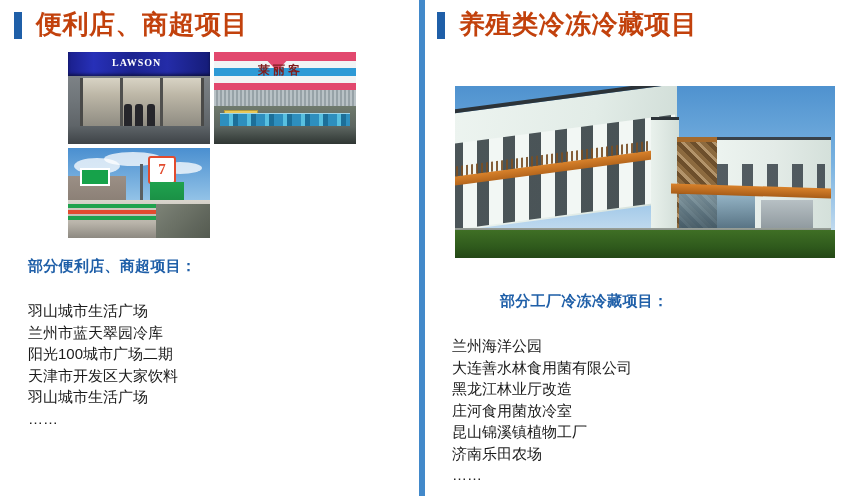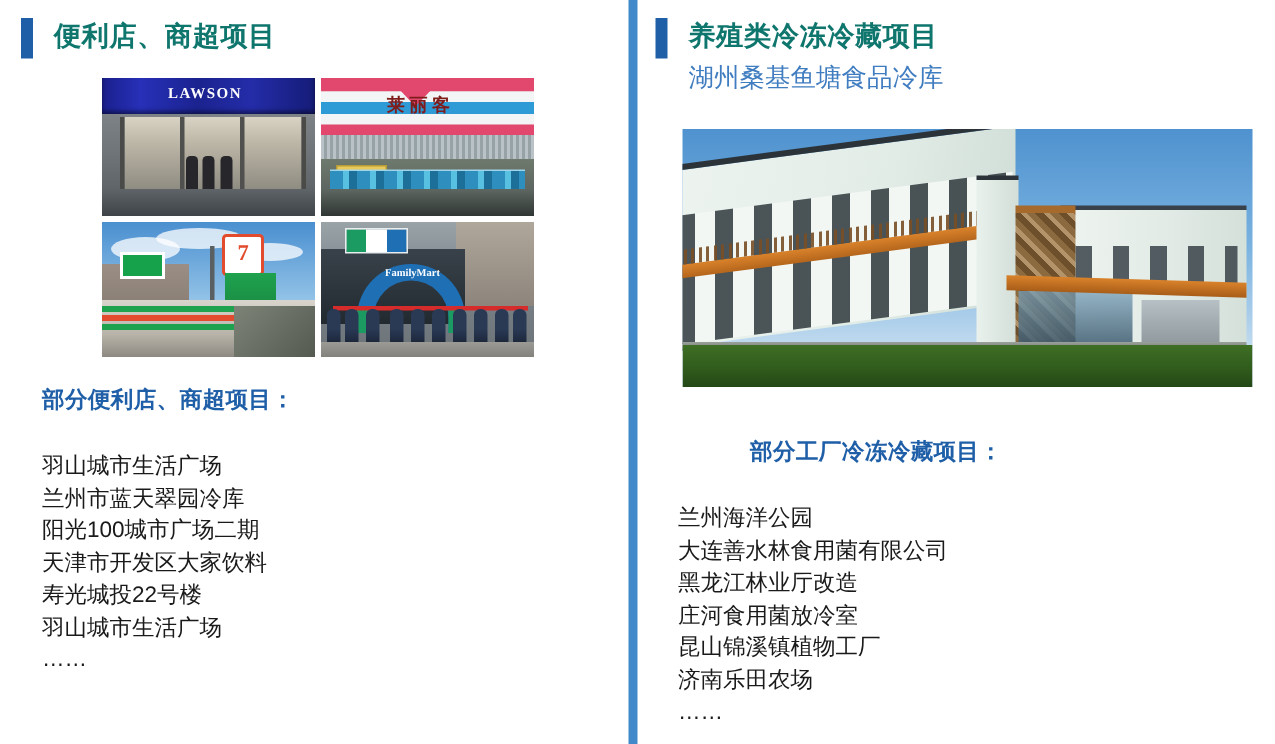--- a/index.html
+++ b/index.html
@@ -49,26 +49,27 @@
     width: 8px;
     height: 27px;
     background: #1f5fa8;
     flex: 0 0 auto;
     margin-top: 2px;
   }
   .heading-texts {
     margin-left: 14px;
   }
   .heading-title {
-    font-size: 18px;
+    font-size: 26px;
     font-weight: bold;
-    color: #0f766e;
+    color: #c2410c;
     line-height: 29px;
     white-space: nowrap;
     letter-spacing: 0.5px;
+    text-align: right;
   }
   .heading-sub {
     font-size: 17px;
     font-weight: normal;
     color: #3f7cc0;
     line-height: 26px;
     white-space: nowrap;
   }
 
   #heading-left  { left: 14px; top: 10px; }
@@ -407,65 +408,42 @@
         <div class="pole"></div>
         <div class="logo7">7</div>
         <div class="storeBlk"></div>
         <div class="wall"></div>
         <div class="stripe s1"></div>
         <div class="stripe s2"></div>
         <div class="stripe s3"></div>
         <div class="tarp"></div>
       </div>
 
-      <div class="photo ph-family">
-        <div class="bldgR"></div>
-        <div class="facade"></div>
-        <div class="fmSign"></div>
-        <div class="arch"></div>
-        <div class="archGreen"></div>
-        <div class="archGreen2"></div>
-        <div class="archText">FamilyMart</div>
-        <div class="ribbon"></div>
-        <div class="person" style="left:4px;"></div>
-        <div class="person" style="left:16px;"></div>
-        <div class="person" style="left:30px;"></div>
-        <div class="person" style="left:46px;"></div>
-        <div class="person" style="left:60px;"></div>
-        <div class="person" style="left:74px;"></div>
-        <div class="person" style="left:88px;"></div>
-        <div class="person" style="left:102px;"></div>
-        <div class="person" style="left:116px;"></div>
-        <div class="person" style="left:128px;"></div>
-        <div class="ground"></div>
-      </div>
 
     </div>
 
     <div class="section-label" id="label-left">部分便利店、商超项目：</div>
 
     <div class="item-list" id="list-left">
       <span class="list-item">羽山城市生活广场</span>
       <span class="list-item">兰州市蓝天翠园冷库</span>
       <span class="list-item">阳光100城市广场二期</span>
       <span class="list-item">天津市开发区大家饮料</span>
-      <span class="list-item">寿光城投22号楼</span>
       <span class="list-item">羽山城市生活广场</span>
       <span class="list-item">……</span>
     </div>
 
   </div>
 
   <div class="panel panel-right">
 
     <div class="heading-row" id="heading-right" style="left:12px;">
       <div class="accent-bar"></div>
       <div class="heading-texts">
         <div class="heading-title">养殖类冷冻冷藏项目</div>
-        <div class="heading-sub">湖州桑基鱼塘食品冷库</div>
       </div>
     </div>
 
     <div class="render" style="left:30px;">
       <div class="mainblock"></div>
       <div class="colonnade"></div>
       <div class="balcony"></div>
       <div class="railing"></div>
       <div class="frontface"></div>
       <div class="rightblock"></div>

